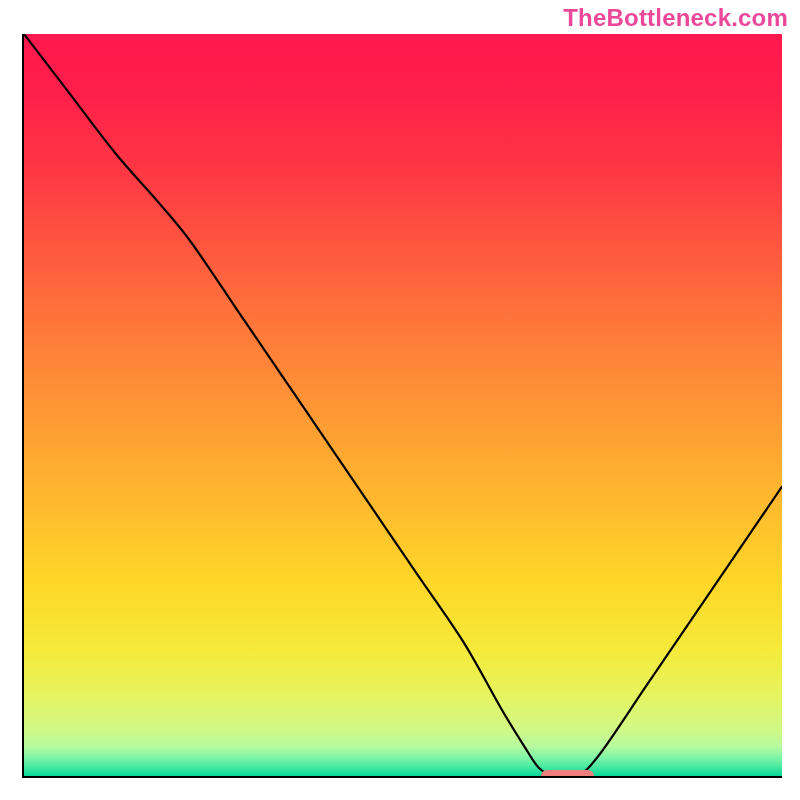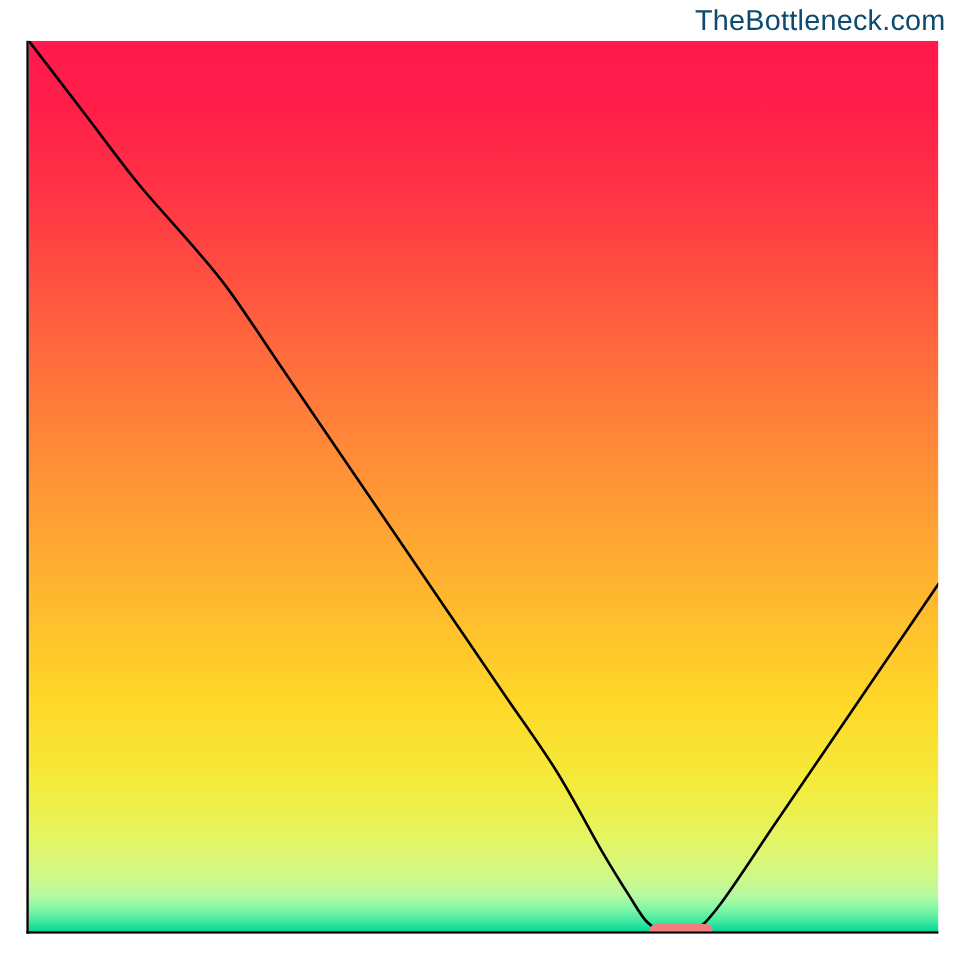--- a/index.html
+++ b/index.html
@@ -13,22 +13,22 @@
   .wrap {
     position: relative;
     width: 800px;
     height: 800px;
   }
   .watermark {
     position: absolute;
     top: 4px;
     right: 12px;
     font-size: 24px;
-    font-weight: 400;
-    color: #0c4a6e;
+    font-weight: 700;
+    color: #ec4899;
     letter-spacing: 0.2px;
     user-select: none;
   }
   .plot {
     position: absolute;
     left: 22px;
     top: 34px;
     width: 760px;
     height: 744px;
     border: 2px solid #000;

